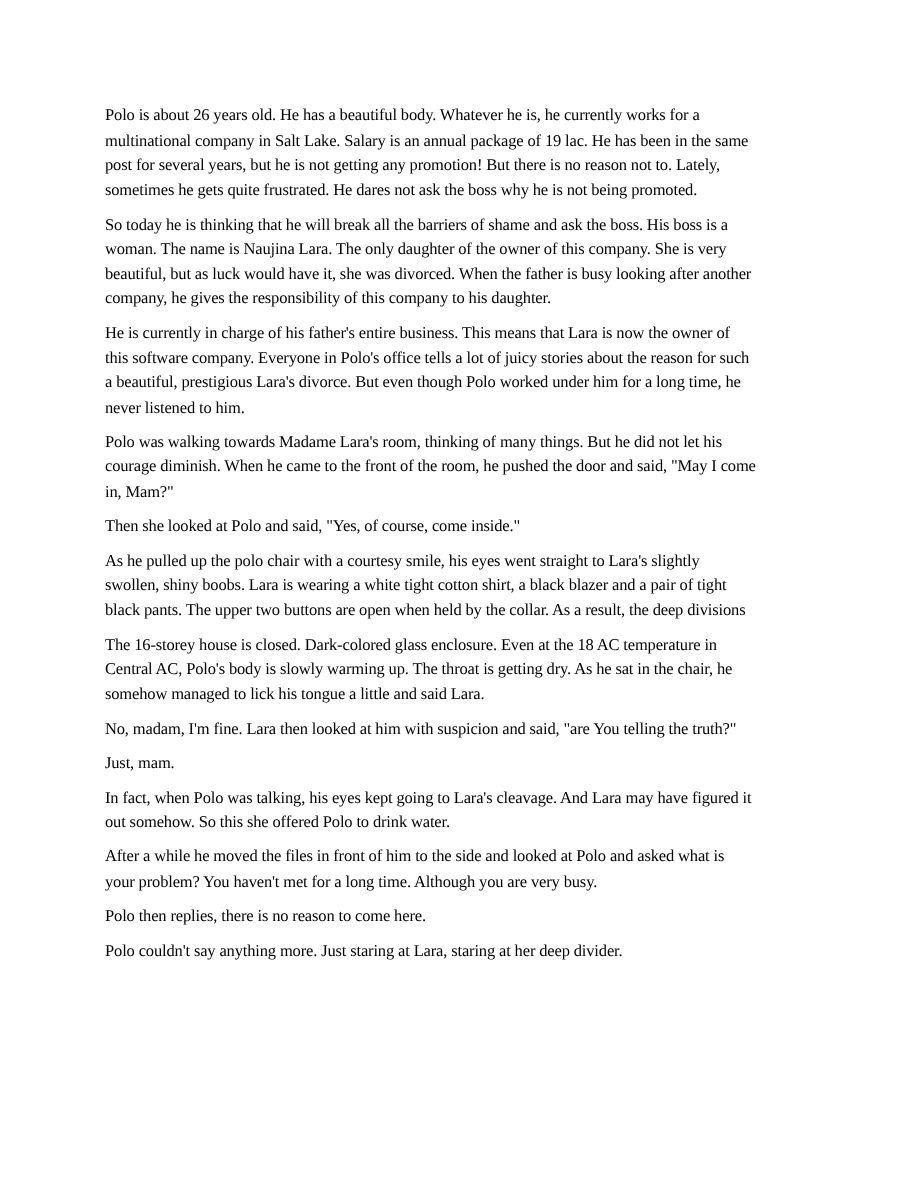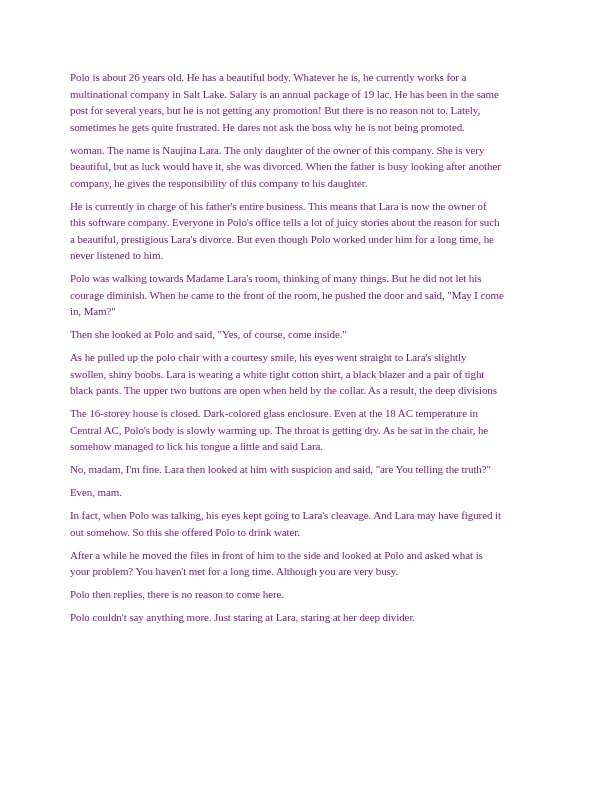--- a/index.html
+++ b/index.html
@@ -7,21 +7,21 @@
     padding: 0;
     background: #ffffff;
   }
   .page {
     position: relative;
     width: 612px;
     height: 792px;
     background: #ffffff;
     overflow: hidden;
     font-family: "Liberation Serif", "DejaVu Serif", serif;
-    color: #701a75;
+    color: #000000;
   }
   .content {
     position: absolute;
     left: 70px;
     top: 69px;
     width: 482px;
     font-size: 11px;
     letter-spacing: -0.1px;
     line-height: 16.5px;
     text-align: left;
@@ -40,20 +40,21 @@
 
 <div class="page">
   <div class="content" id="doc-content">
       <p>
         <span class="line">Polo is about 26 years old. He has a beautiful body. Whatever he is, he currently works for a</span>
         <span class="line">multinational company in Salt Lake. Salary is an annual package of 19 lac. He has been in the same</span>
         <span class="line">post for several years, but he is not getting any promotion! But there is no reason not to. Lately,</span>
         <span class="line">sometimes he gets quite frustrated. He dares not ask the boss why he is not being promoted.</span>
       </p>
       <p>
+        <span class="line">So today he is thinking that he will break all the barriers of shame and ask the boss. His boss is a</span>
         <span class="line">woman. The name is Naujina Lara. The only daughter of the owner of this company. She is very</span>
         <span class="line">beautiful, but as luck would have it, she was divorced. When the father is busy looking after another</span>
         <span class="line">company, he gives the responsibility of this company to his daughter.</span>
       </p>
       <p>
         <span class="line">He is currently in charge of his father's entire business. This means that Lara is now the owner of</span>
         <span class="line">this software company. Everyone in Polo's office tells a lot of juicy stories about the reason for such</span>
         <span class="line">a beautiful, prestigious Lara's divorce. But even though Polo worked under him for a long time, he</span>
         <span class="line">never listened to him.</span>
       </p>
@@ -72,21 +73,21 @@
       </p>
       <p>
         <span class="line">The 16-storey house is closed. Dark-colored glass enclosure. Even at the 18 AC temperature in</span>
         <span class="line">Central AC, Polo's body is slowly warming up. The throat is getting dry. As he sat in the chair, he</span>
         <span class="line">somehow managed to lick his tongue a little and said Lara.</span>
       </p>
       <p>
         <span class="line">No, madam, I'm fine. Lara then looked at him with suspicion and said, "are You telling the truth?"</span>
       </p>
       <p>
-        <span class="line">Even, mam.</span>
+        <span class="line">Just, mam.</span>
       </p>
       <p>
         <span class="line">In fact, when Polo was talking, his eyes kept going to Lara's cleavage. And Lara may have figured it</span>
         <span class="line">out somehow. So this she offered Polo to drink water.</span>
       </p>
       <p>
         <span class="line">After a while he moved the files in front of him to the side and looked at Polo and asked what is</span>
         <span class="line">your problem? You haven't met for a long time. Although you are very busy.</span>
       </p>
       <p>

